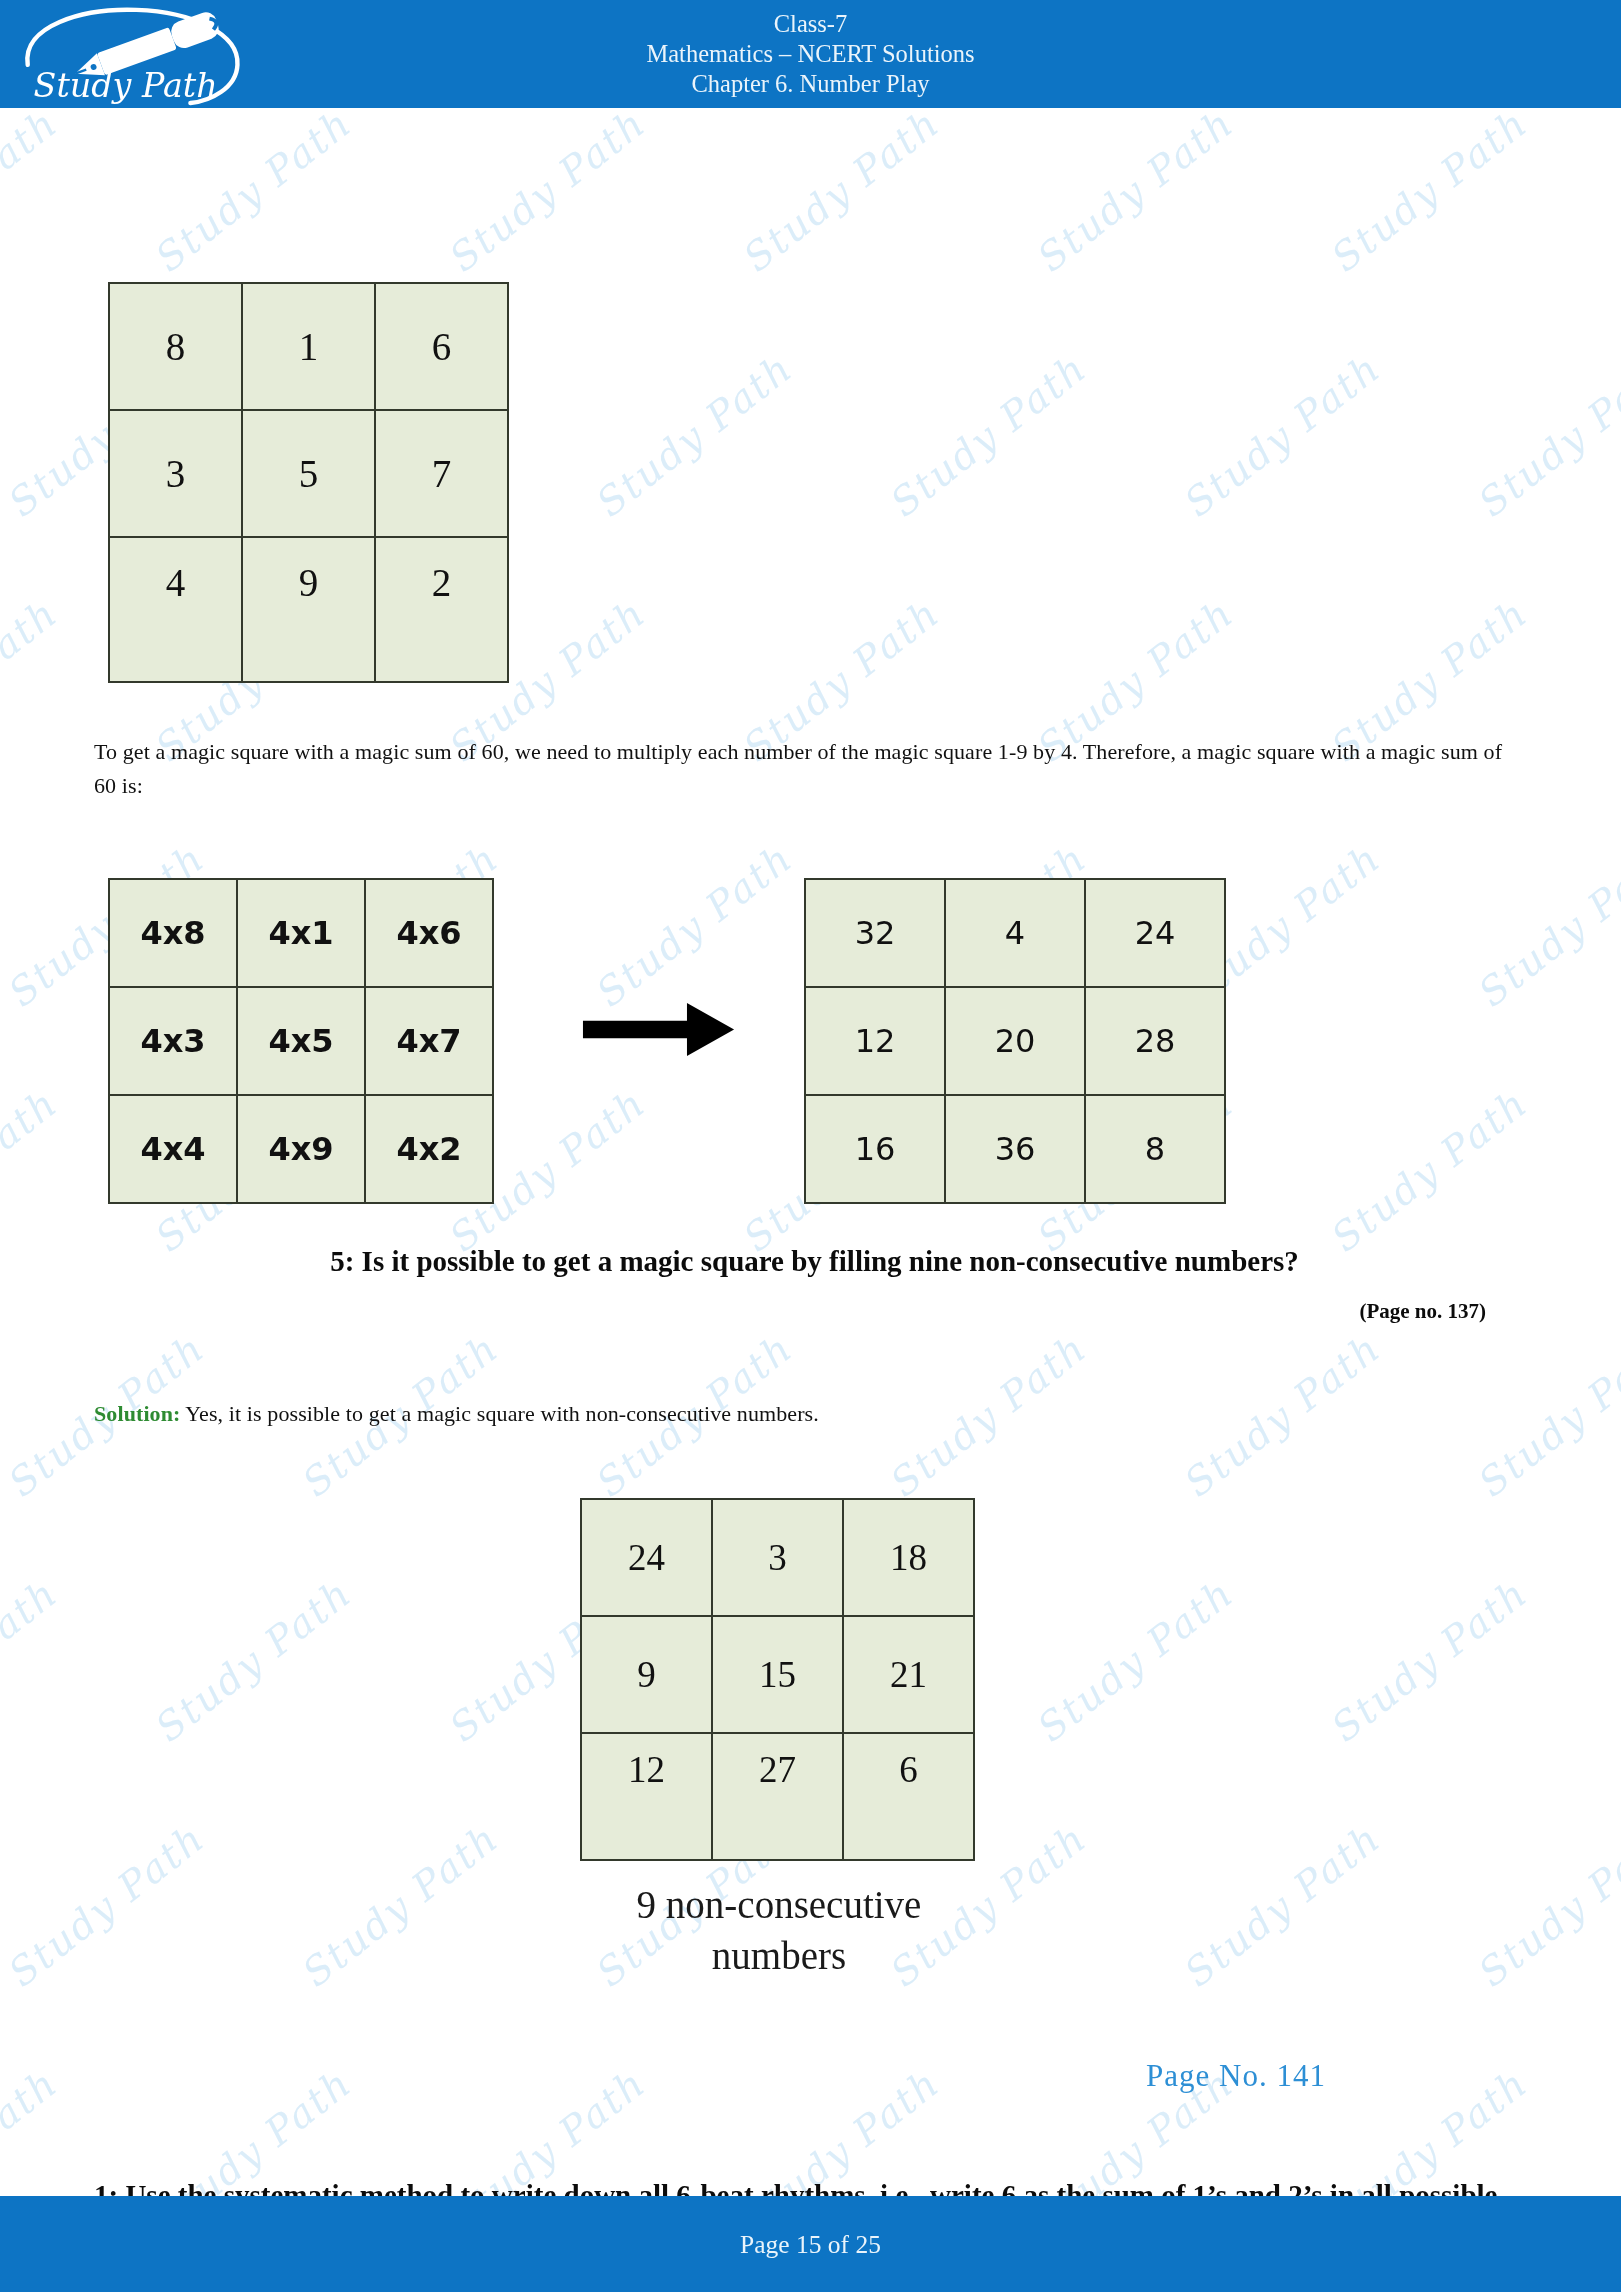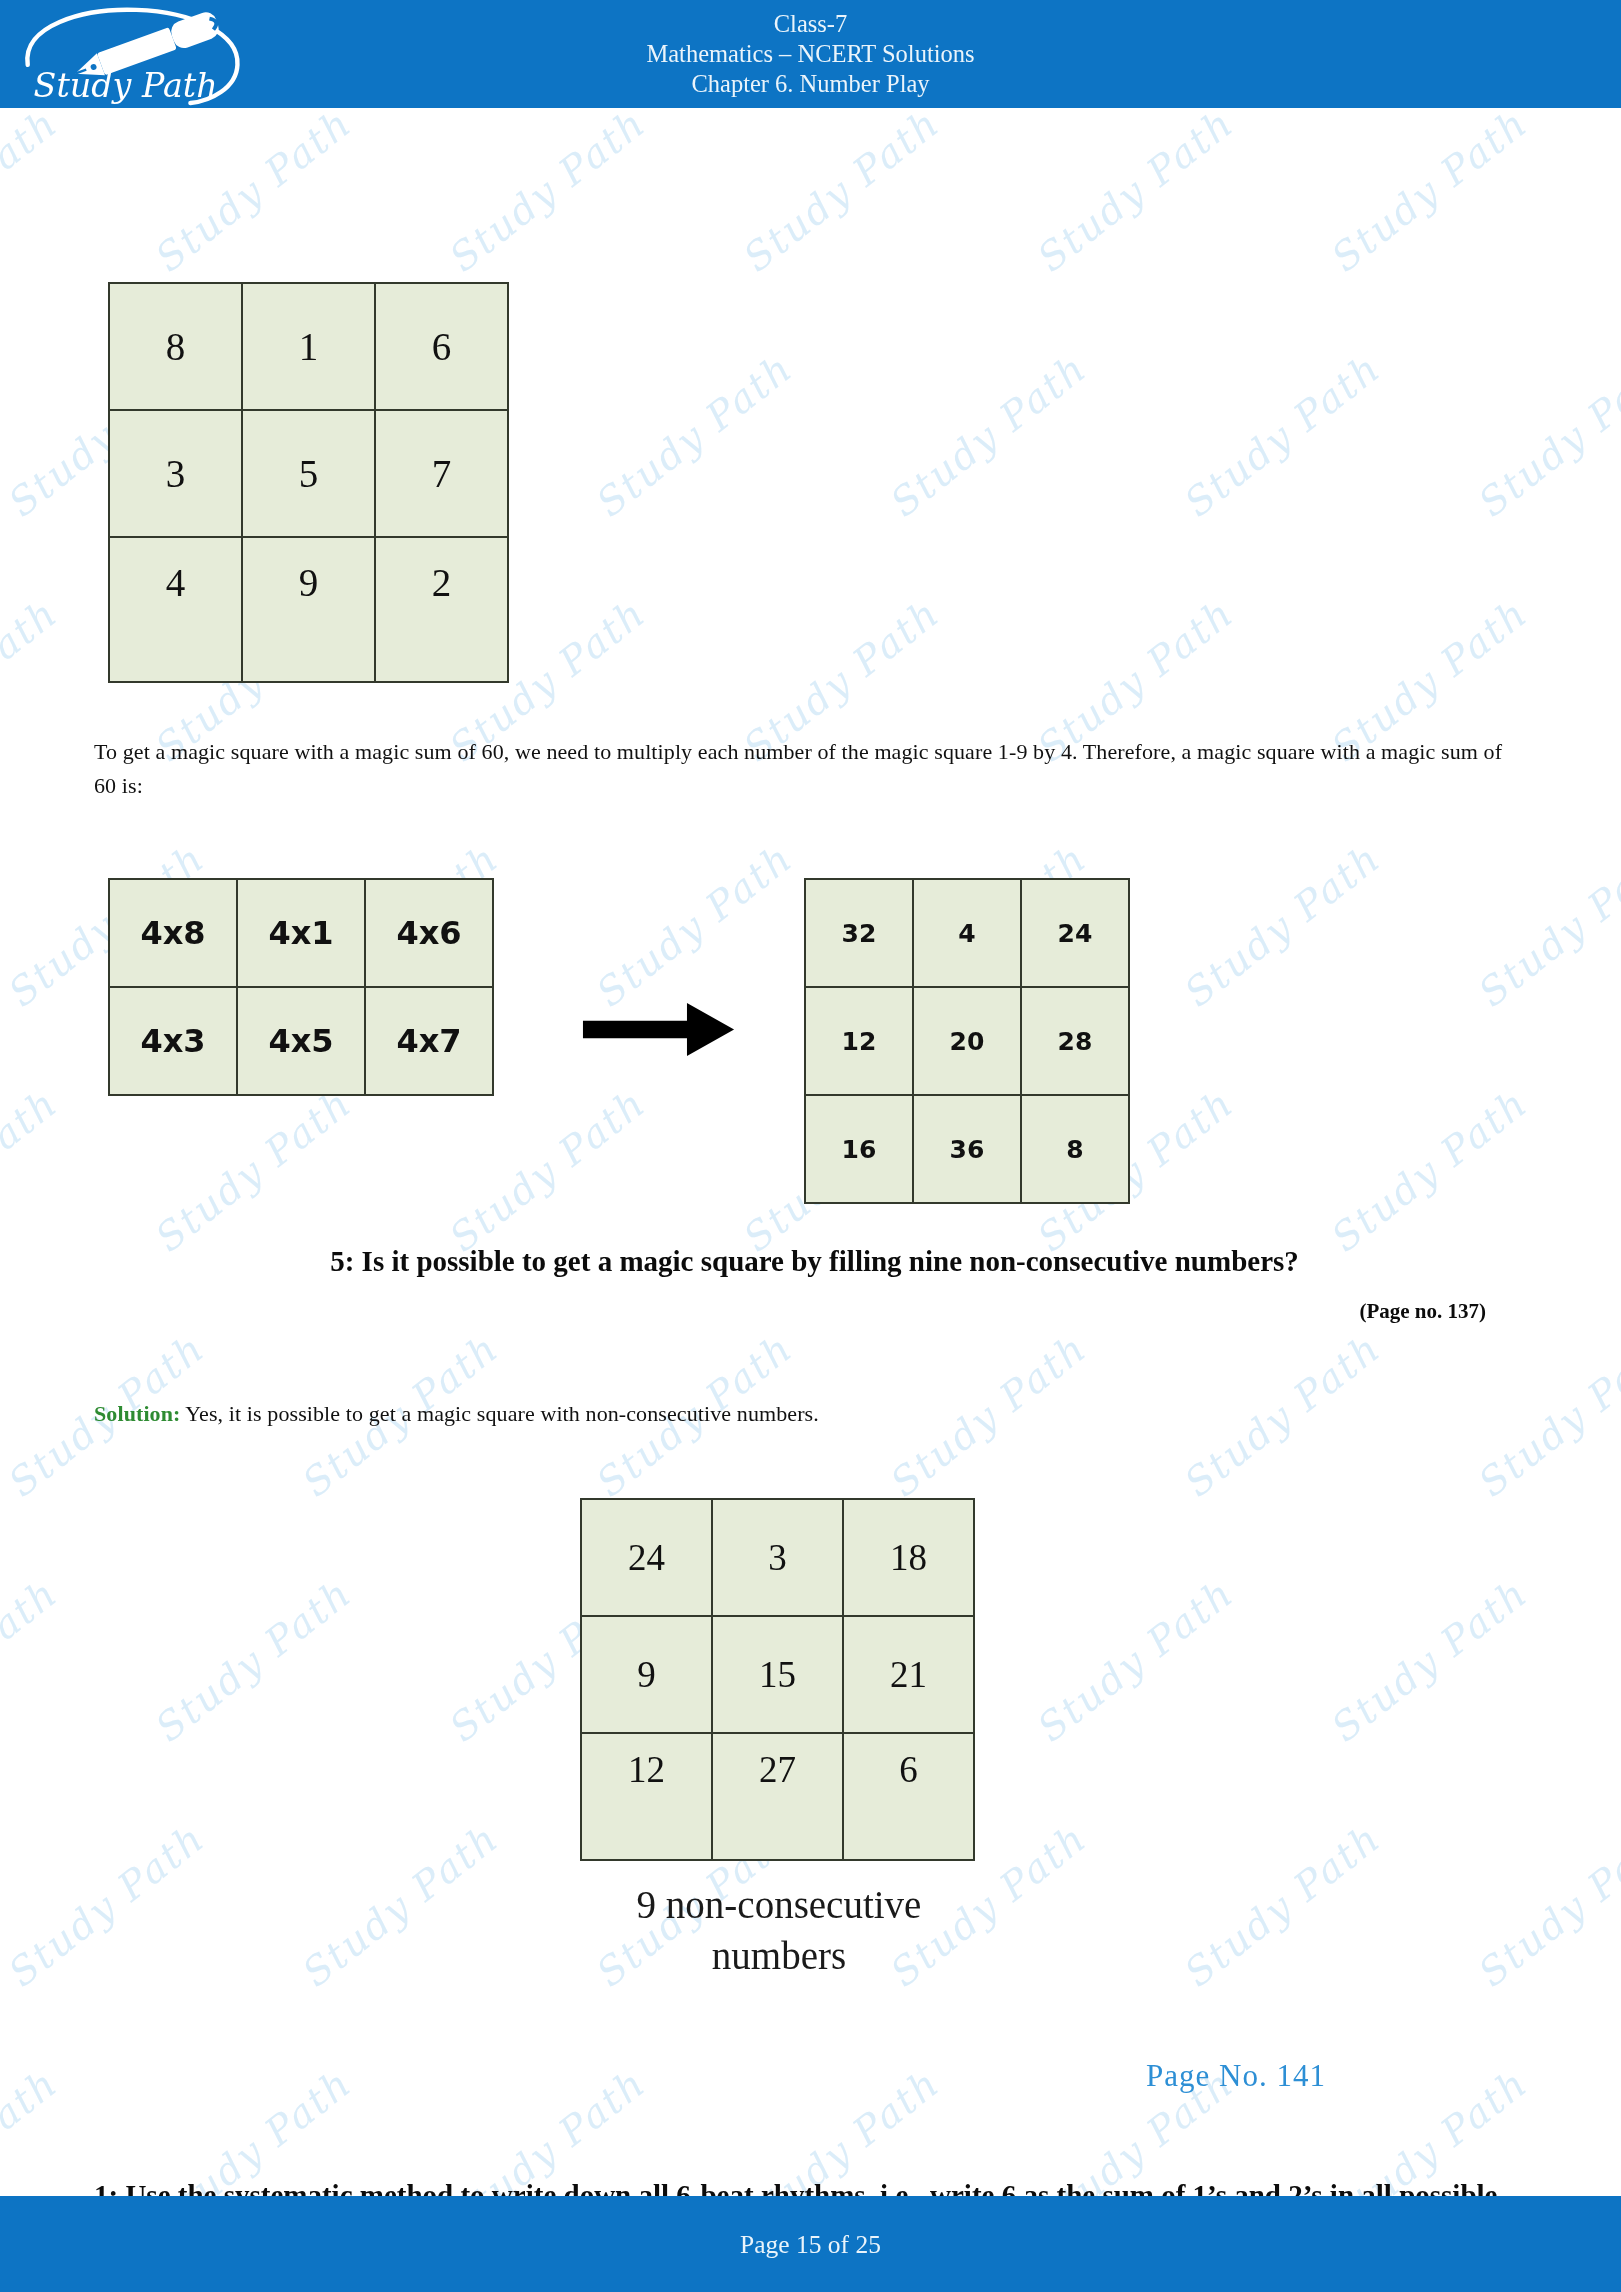--- a/index.html
+++ b/index.html
@@ -142,25 +142,25 @@
   
   .msq-2 td {
     width: 128px;
     height: 108px;
     font-family: "DejaVu Sans", sans-serif;
     font-size: 32px;
     font-weight: bold;
   }
   
   .msq-3 td {
-    width: 108px;
+    width: 140px;
     height: 108px;
     font-family: "DejaVu Sans", sans-serif;
-    font-size: 25px;
-    font-weight: bold;
+    font-size: 32px;
+    font-weight: normal;
   }
   
   .msq-4 td {
     width: 131px;
     height: 117px;
     font-family: "Liberation Serif", serif;
     font-size: 37px;
   }
   .msq-4 tr:last-child td {
     height: 127px;
@@ -332,20 +332,25 @@
         <tr>
           <td>4x8</td>
           <td>4x1</td>
           <td>4x6</td>
         </tr>
         <tr>
           <td>4x3</td>
           <td>4x5</td>
           <td>4x7</td>
         </tr>
+        <tr>
+          <td>4x4</td>
+          <td>4x9</td>
+          <td>4x2</td>
+        </tr>
       </tbody>
     </table>
 
     <div class="abs arrow-wrap" style="left:576px; top:882px; width:167px; height:78px;">
       <svg width="157" height="61" viewBox="0 0 160 62" aria-hidden="true">
         <path d="M2 22 L108 22 L108 4 L156 31 L108 58 L108 40 L2 40 Z" fill="#000000"></path>
       </svg>
     </div>
 
     <table class="msq msq-3 abs" style="left:804px; top:770px;">

